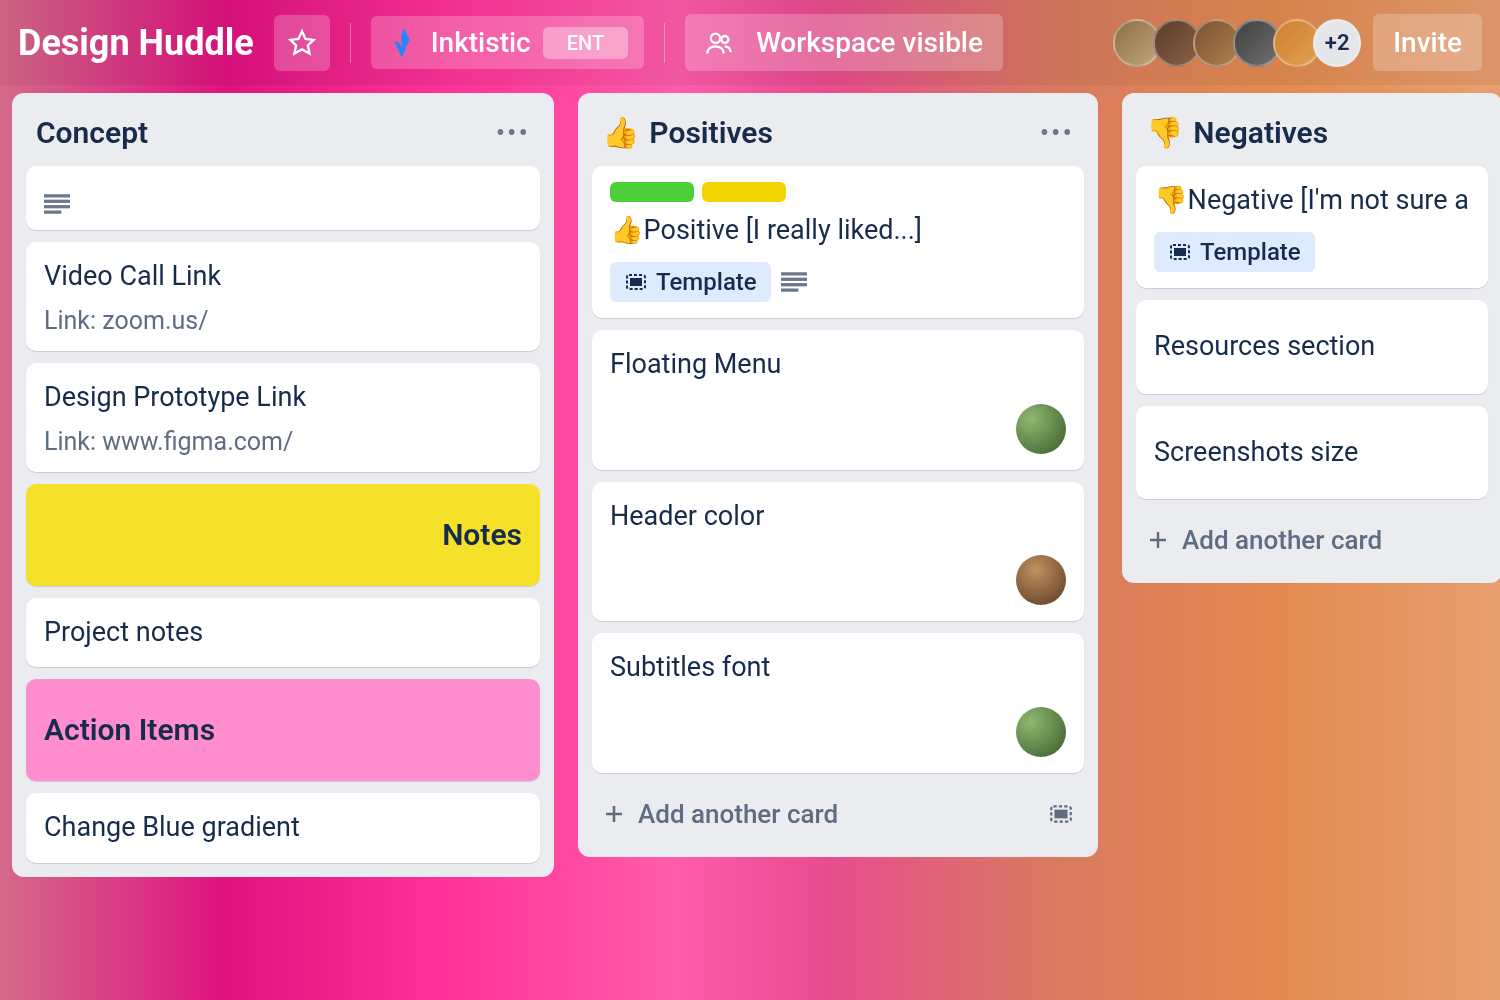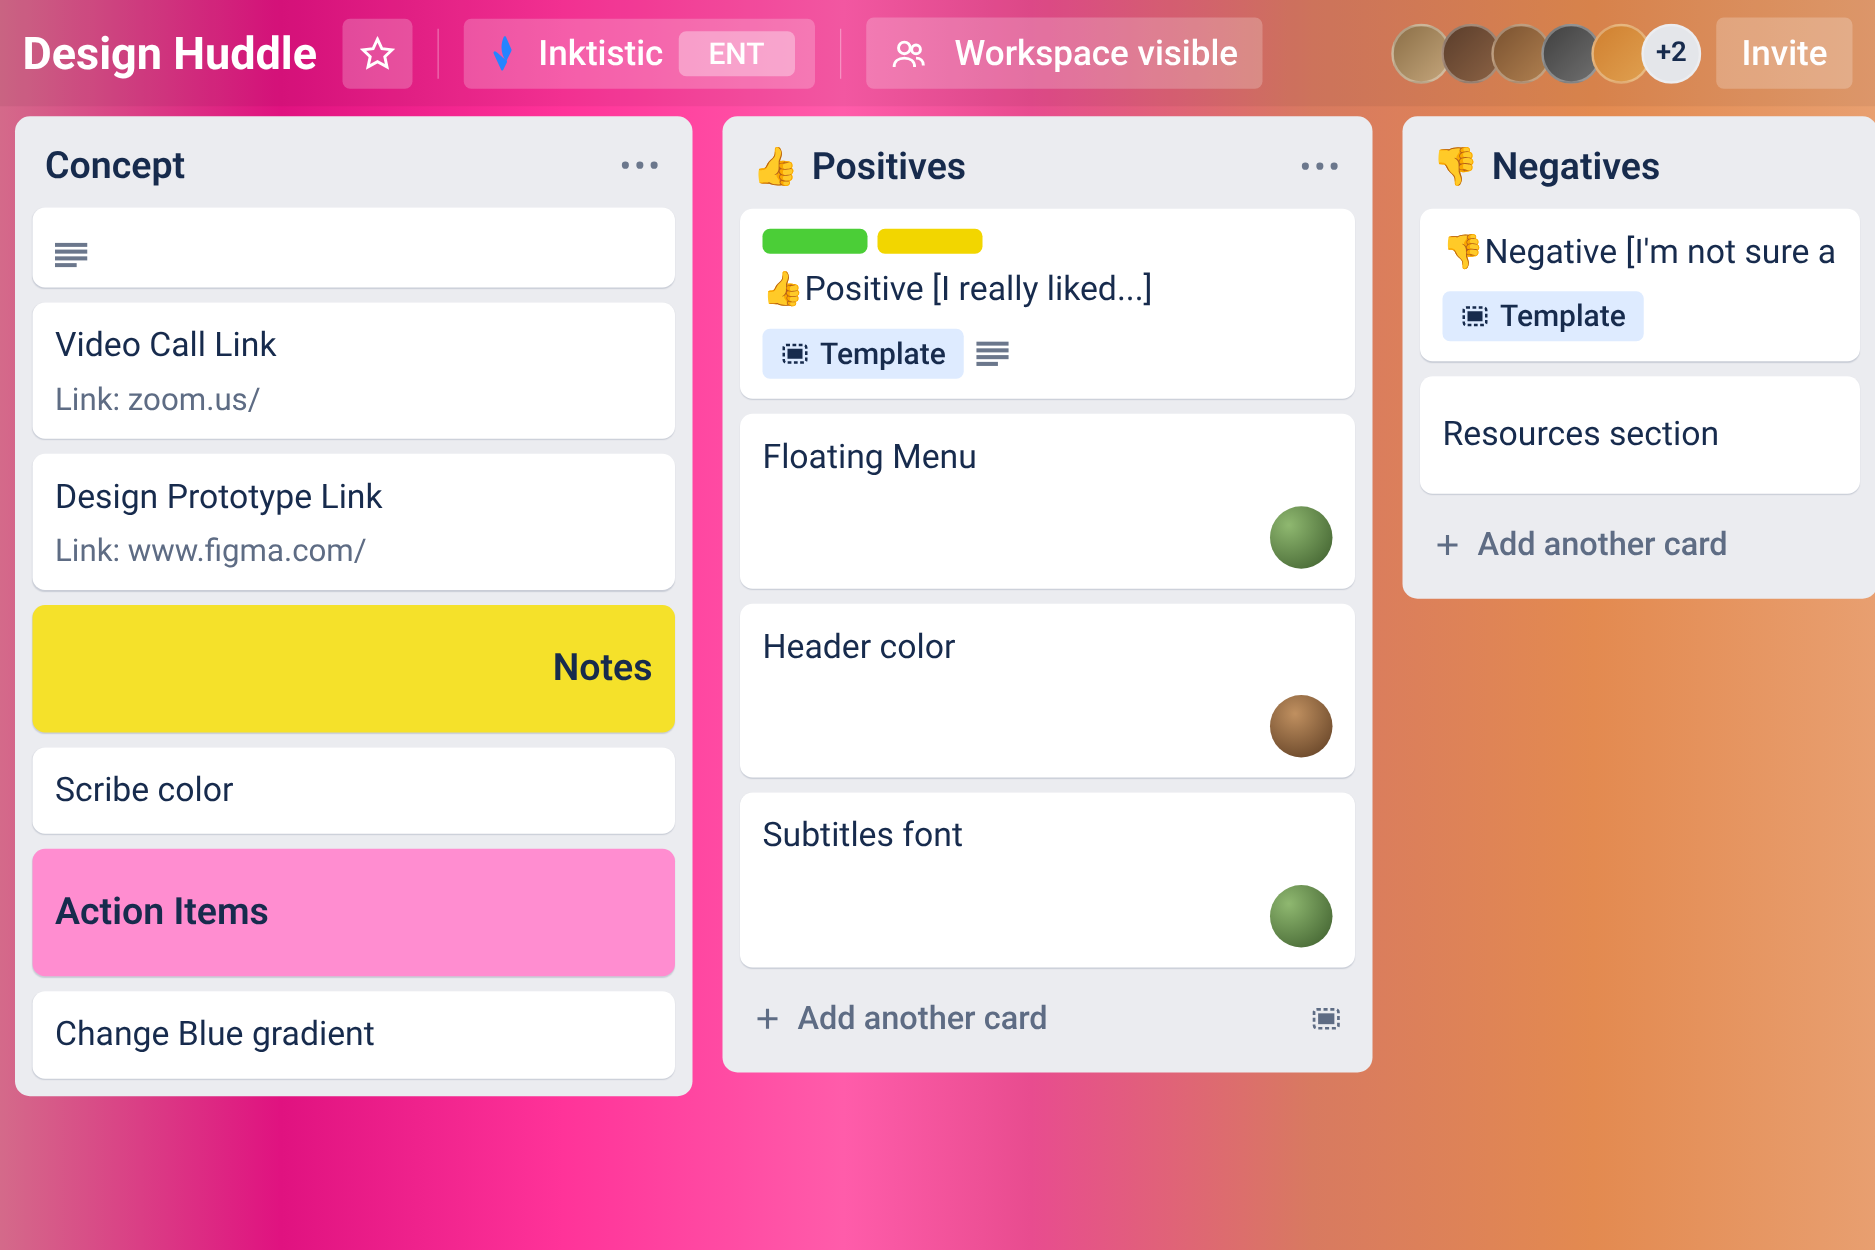--- a/index.html
+++ b/index.html
@@ -54,21 +54,21 @@
   justify-content: flex-end;
 }
 .atlassian-logo {
   width: 32px;
   height: 32px;
 }
 .ent-badge {
   background: rgba(255,255,255,0.35);
   padding: 4px 24px;
   border-radius: 6px;
-  font-size: 24px;
+  font-size: 20px;
   font-weight: 500;
 }
 .visibility-btn {
   display: flex;
   align-items: center;
   gap: 23px;
   background: rgba(255,255,255,0.22);
   padding: 12px 20px;
   border-radius: 6px;
   font-size: 28px;
@@ -290,21 +290,21 @@
       <div class="card-sub">Link: zoom.us/</div>
     </div>
     <div class="card">
       <div class="card-title">Design Prototype Link</div>
       <div class="card-sub">Link: www.figma.com/</div>
     </div>
     <div class="card yellow">
       <div class="card-title">Notes</div>
     </div>
     <div class="card">
-      <div class="card-title">Scribe color</div>
+      <div class="card-title">Project notes</div>
     </div>
     <div class="card pink">
       <div class="card-title">Action Items</div>
     </div>
     <div class="card" style="margin-bottom:0">
       <div class="card-title">Change Blue gradient</div>
     </div>
   </div>
 
   <div class="list list-2">
@@ -387,20 +387,23 @@
               <rect x="3" y="5" width="18" height="14" rx="2" stroke-dasharray="3 2"></rect>
               <rect x="7" y="9" width="10" height="6" fill="#172b4d"></rect>
             </svg>
           <span>Template</span>
         </div>
       </div>
     </div>
     <div class="card" style="padding:28px 18px">
       <div class="card-title">Resources section</div>
     </div>
+    <div class="card" style="padding:28px 18px">
+      <div class="card-title">Screenshots size</div>
+    </div>
     <div class="add-card">
       <svg width="24" height="24" viewBox="0 0 24 24" stroke="#5e6c84" stroke-width="2.5">
           <line x1="12" y1="4" x2="12" y2="20"></line>
           <line x1="4" y1="12" x2="20" y2="12"></line>
         </svg>
       <span>Add another card</span>
     </div>
   </div>
 
 </div>

